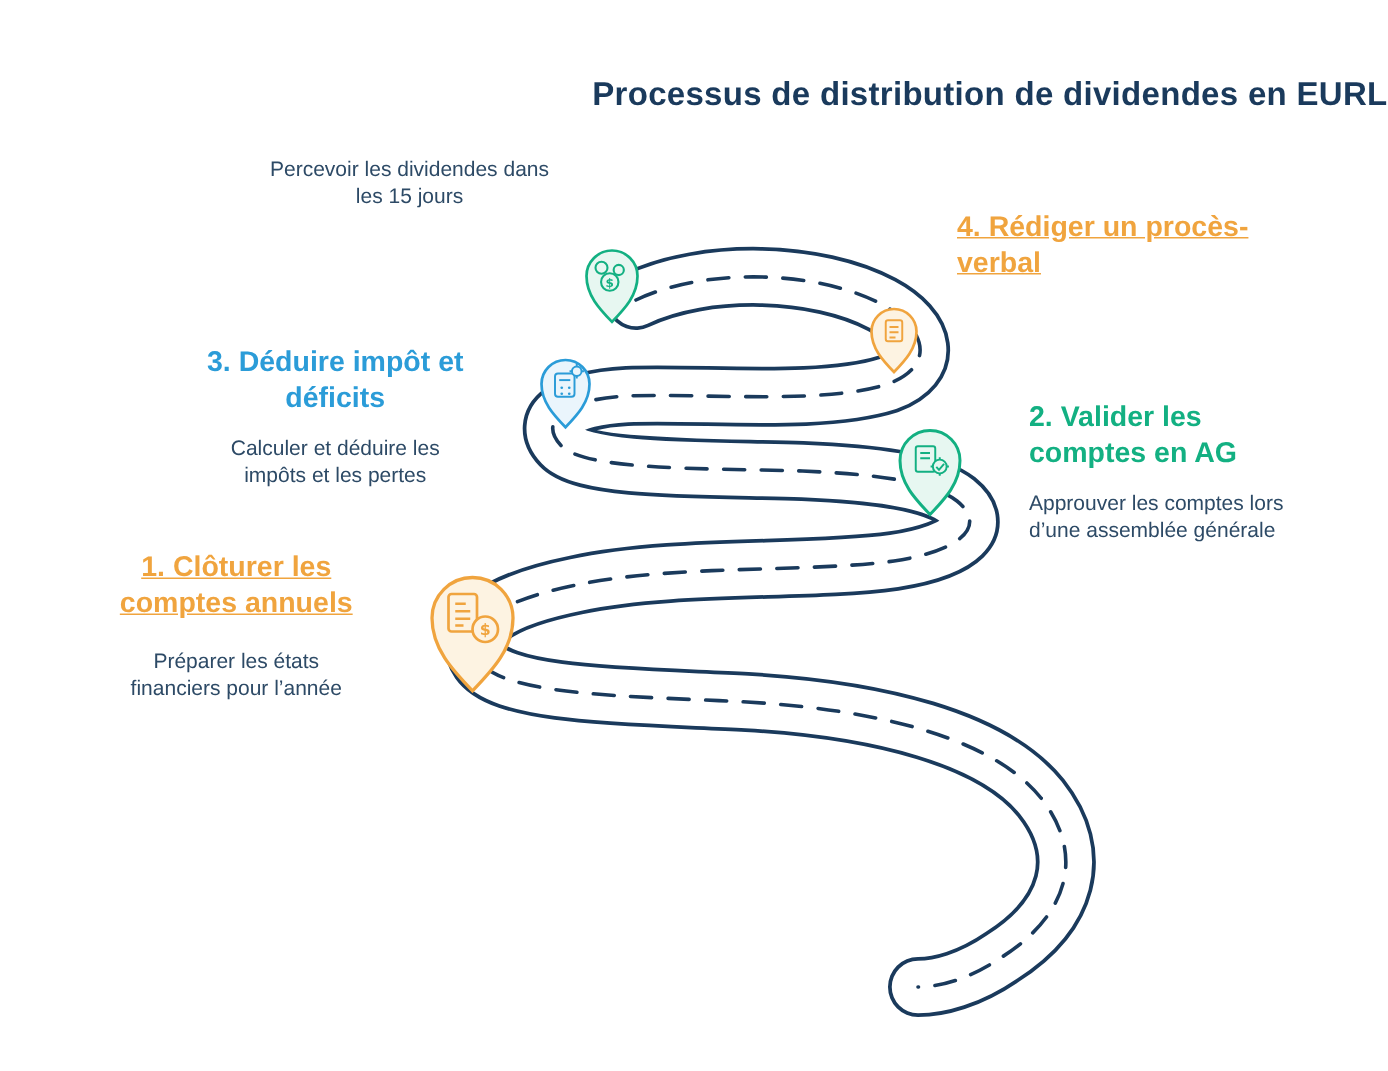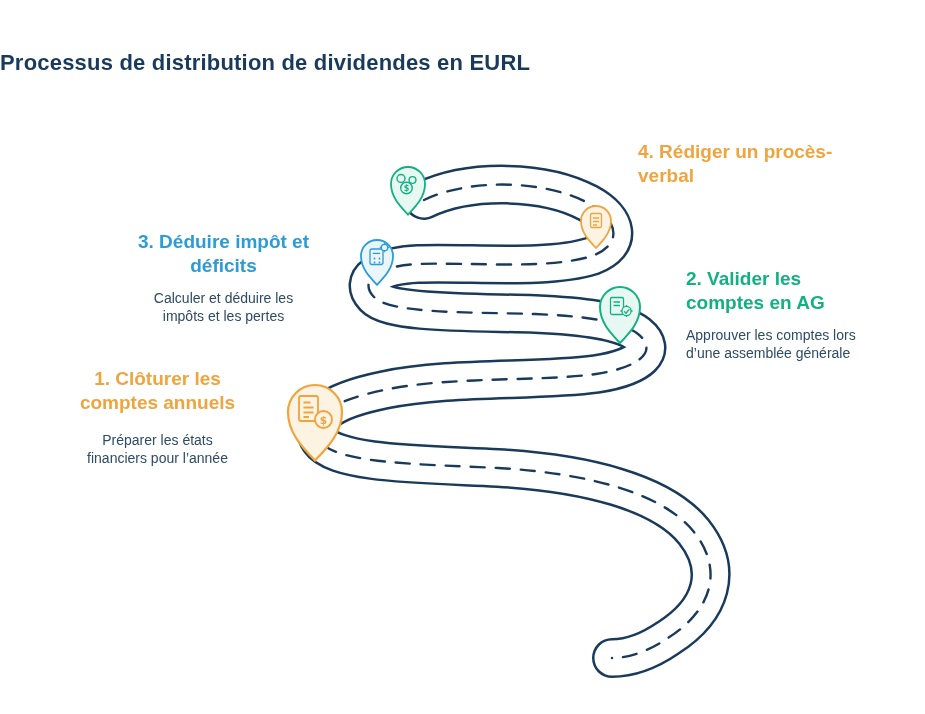--- a/index.html
+++ b/index.html
@@ -1,30 +1,30 @@
 <!DOCTYPE html>
 <html><head>
 <meta charset="utf-8">
 <style>
   html,body{margin:0;padding:0;background:#ffffff;}
   .canvas{
     position:relative;width:925px;height:714px;background:#ffffff;overflow:hidden;
     font-family:"Liberation Sans","DejaVu Sans",sans-serif;margin:0 auto;
   }
   .title{
-    position:absolute;top:50px;left:0;width:100%;margin:0;text-align:left;
+    position:absolute;top:50px;left:0;width:100%;margin:0;text-align:right;
     font-size:22px;font-weight:700;color:#1a3a5c;letter-spacing:.2px;
   }
   .road-svg{position:absolute;left:0;top:0;width:925px;height:714px;}
   .step{position:absolute;}
   .step h2{margin:0 0 11px 0;font-size:19px;font-weight:700;line-height:1.25;}
   .step p{margin:0;font-size:14px;line-height:1.32;color:#2d4a66;}
   .center{text-align:center;}
   .h-green{color:#13b082;}
-  .h-orange{color:#f0a43e;}
+  .h-orange{color:#f0a43e;text-decoration:underline;}
   .h-blue{color:#2b9cd8;}
   #step-5{left:178px;top:103px;width:190px;}
   #step-4{left:638px;top:140px;width:220px;}
   #step-3{left:121px;top:230px;width:205px;}
   #step-2{left:686px;top:267px;width:180px;}
   #step-1{left:60px;top:367px;width:195px;}
   #step-1 p{max-width:170px;margin:16px auto;}
   #step-3 p{max-width:175px;margin:0 auto;}
   .svg-dollar{font-family:"DejaVu Sans","Liberation Sans",sans-serif;font-weight:bold;}
 </style>
@@ -105,20 +105,21 @@
       <g fill="none" stroke="#f0a43e" stroke-width="1.8">
         <rect x="299" y="396" width="19" height="25" rx="2"></rect>
         <path d="M303.5 402.5 H310.5 M303.5 407.5 H313.5 M303.5 412.5 H313.5 M303.5 417 H309"></path>
         <circle cx="323.5" cy="419.5" r="8.5" fill="#fdf3e2"></circle>
         <text class="svg-dollar" x="323.5" y="423.5" text-anchor="middle" font-size="10.5" fill="#f0a43e" stroke="none">$</text>
       </g>
     </g>
   </svg>
 
   <div class="step center" id="step-5">
+    <p>Percevoir les dividendes dans les 15 jours</p>
   </div>
 
   <div class="step" id="step-4">
     <h2 class="h-orange">4. Rédiger un procès-verbal</h2>
   </div>
 
   <div class="step center" id="step-3">
     <h2 class="h-blue">3. Déduire impôt et déficits</h2>
     <p>Calculer et déduire les impôts et les pertes</p>
   </div>

